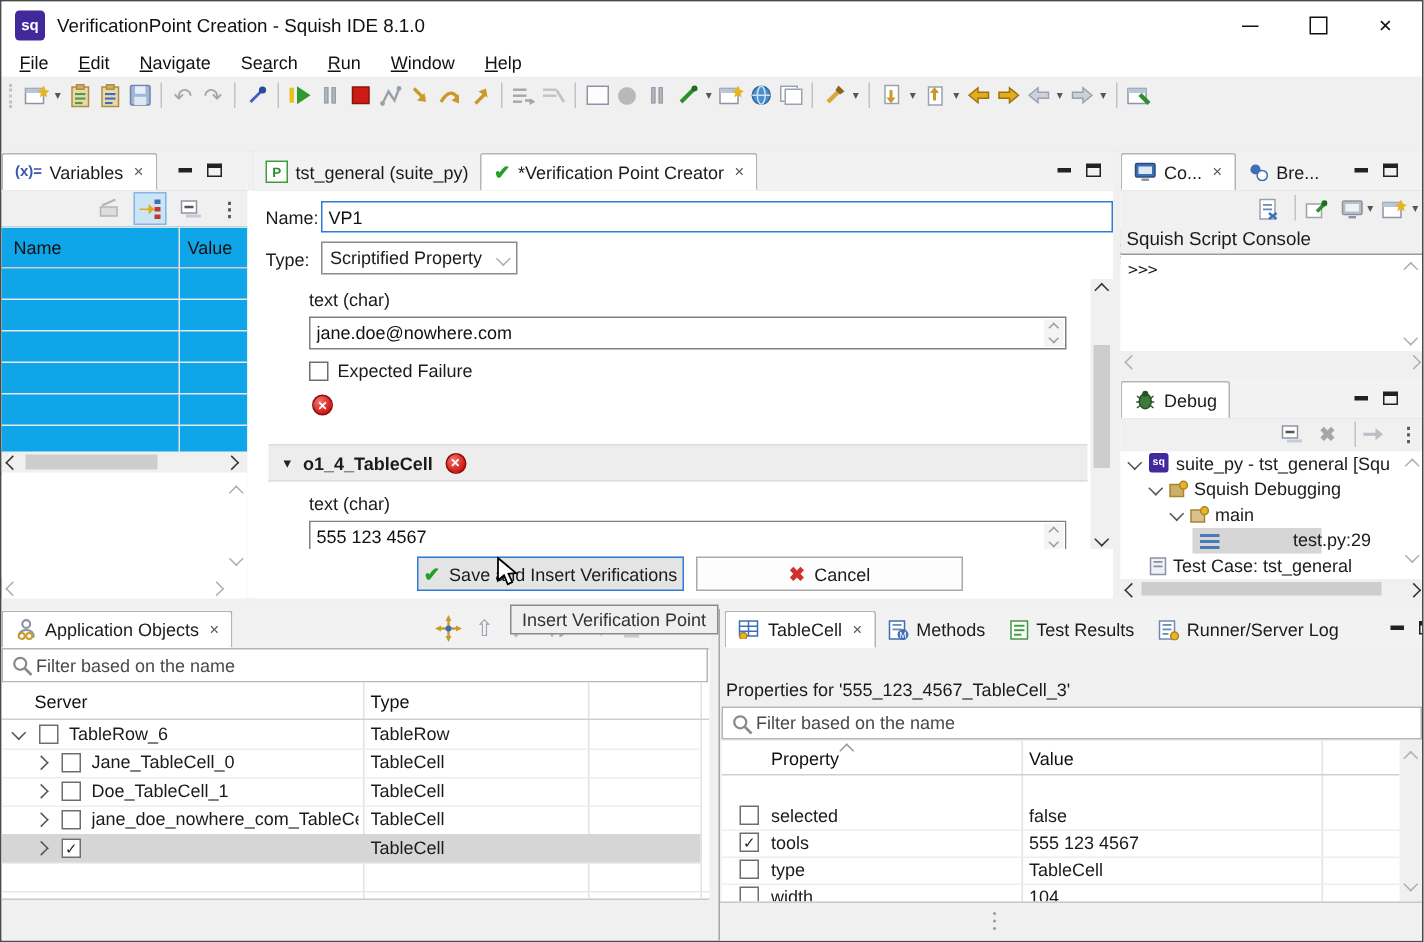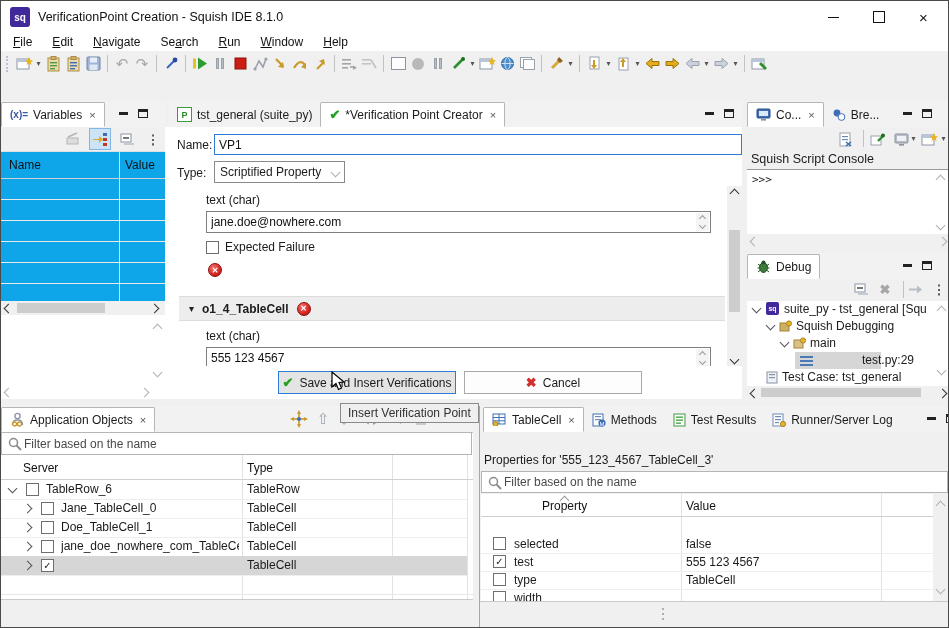--- a/index.html
+++ b/index.html
@@ -860,49 +860,50 @@
   <div class="abs" style="left:479px;top:431px;width:470px;height:197px;background:#f0f0f0;">
     <span class="abs" style="left:4px;top:21px;">Properties for '555_123_4567_TableCell_3'</span>
     <div class="filter" style="left:1px;top:39px;width:467px;height:22px;">
       <svg class="mag" width="14" height="14">
           <circle cx="5.5" cy="5.5" r="4" fill="none" stroke="#8a8a8a" stroke-width="1.5"></circle>
           <line x1="8.5" y1="8.5" x2="13" y2="13" stroke="#8a8a8a" stroke-width="1.8"></line>
         </svg>
       <input placeholder="Filter based on the name" style="">
     </div>
     <div class="abs" style="left:1px;top:62px;width:452px;height:107px;background:#fff;overflow:hidden;">
-      <span class="hdrtext" style="left:33px;top:5px;margin-left:28px;">Property</span>
+      <span class="hdrtext" style="left:33px;top:5px;">Property</span>
       <span class="chv up" style="position:absolute;left:80px;top:3px;border-color:#9a9a9a;"></span>
       <span class="hdrtext" style="left:205px;top:5px;">Value</span>
       <div class="vline" style="left:200px;top:0;height:107px;"></div>
       <div class="vline" style="left:400px;top:0;height:107px;"></div>
       <div class="hline" style="left:0;top:22px;width:452px;background:#cfcfcf;"></div>
 
 
       <div class="abs" style="left:0;top:41px;width:452px;height:18px;border-bottom:1px solid #eee;">
         <span class="cb" style="left:12px;top:2px;"></span>
         <span class="celltext" style="left:33px;top:2px;width:160px;">selected</span>
         <span class="celltext" style="left:205px;top:2px;width:190px;">false</span>
       </div>
 
       <div class="abs" style="left:0;top:59px;width:452px;height:18px;border-bottom:1px solid #eee;">
         <span class="cb checked" style="left:12px;top:2px;"></span>
-        <span class="celltext" style="left:33px;top:2px;width:160px;">test</span>
+        <span class="celltext" style="left:33px;top:2px;width:160px;">tools</span>
         <span class="celltext" style="left:205px;top:2px;width:190px;">555 123 4567</span>
       </div>
 
       <div class="abs" style="left:0;top:77px;width:452px;height:18px;border-bottom:1px solid #eee;">
         <span class="cb" style="left:12px;top:2px;"></span>
         <span class="celltext" style="left:33px;top:2px;width:160px;">type</span>
         <span class="celltext" style="left:205px;top:2px;width:190px;">TableCell</span>
       </div>
 
       <div class="abs" style="left:0;top:95px;width:452px;height:18px;">
         <span class="cb" style="left:12px;top:2px;"></span>
         <span class="celltext" style="left:33px;top:2px;width:160px;">width</span>
+        <span class="celltext" style="left:205px;top:2px;width:190px;">104</span>
       </div>
     </div>
     <span class="sbarr" style="left:453px;top:66px;">
         <span class="chv up lite"></span>
       </span>
     <span class="sbarr" style="left:453px;top:150px;">
         <span class="chv down lite"></span>
       </span>
     <div class="abs" style="left:0;top:169px;width:470px;height:28px;background:#f0f0f0;border-top:1px solid #c9c9c9;">
       <span class="dots3 abs" style="left:182px;top:6px;">

